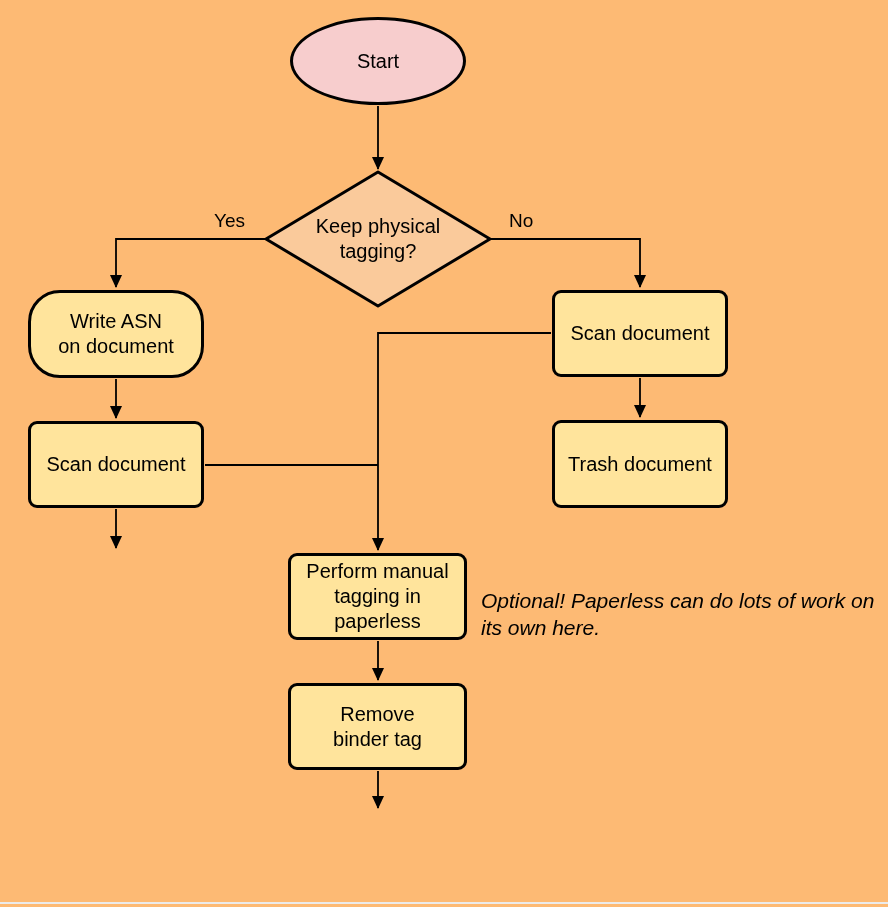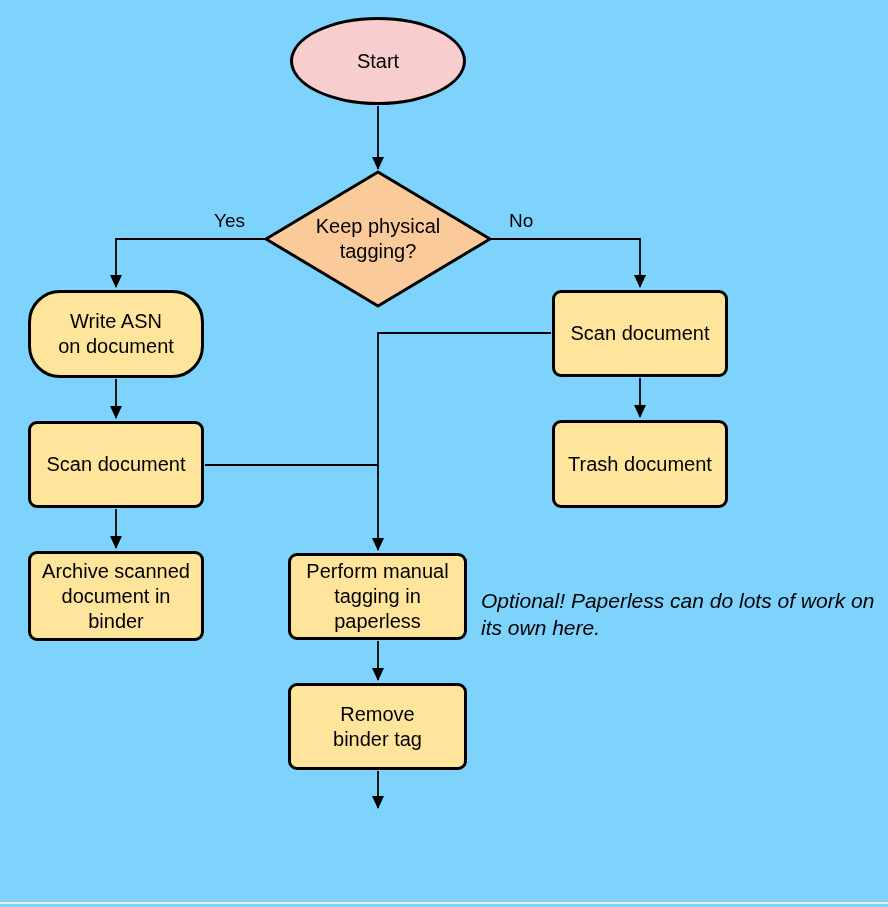--- a/index.html
+++ b/index.html
@@ -1,17 +1,17 @@
 <!DOCTYPE html>
 <html style="--terminator-fill: #F7CDCD; --decision-fill: #FACA9B; --process-fill: #FFE49C; --stroke: #000000;"><head>
 <meta charset="utf-8">
 <style>
   html,body{margin:0;padding:0;background:#ffffff;}
   .stage{
-    position:relative;width:888px;height:907px;background:#7dd3fc;
+    position:relative;width:888px;height:907px;background:#fdba74;
     font-family:"Liberation Sans",sans-serif;color:#000;overflow:hidden;
   }
   svg.wires{position:absolute;left:0;top:0;width:888px;height:907px;}
   .node{
     position:absolute;box-sizing:border-box;border:3px solid var(--stroke,#000);
     display:flex;align-items:center;justify-content:center;text-align:center;
     font-size:20px;line-height:25px;
   }
   .node .lbl{white-space:pre-line;}
   .process{background:var(--process-fill,#FFE49C);border-radius:9px;}
@@ -63,25 +63,20 @@
   <div class="edge-label" style="left:214px;top:211px;">Yes</div>
   <div class="edge-label" style="left:509px;top:211px;">No</div>
 
   <div class="node process" style="left:28px;top:290px;width:176px;height:88px;border-radius:32px;">
     <span class="lbl">Write ASN
 on document</span>
   </div>
   <div class="node process" style="left:28px;top:421px;width:176px;height:87px;">
     <span class="lbl">Scan document</span>
   </div>
-  <div class="node process" style="left:28px;top:551px;width:176px;height:90px;">
-    <span class="lbl">Archive scanned
-document in
-binder</span>
-  </div>
 
   <div class="node process" style="left:552px;top:290px;width:176px;height:87px;">
     <span class="lbl">Scan document</span>
   </div>
   <div class="node process" style="left:552px;top:420px;width:176px;height:88px;">
     <span class="lbl">Trash document</span>
   </div>
 
   <div class="node process" style="left:288px;top:553px;width:179px;height:87px;">
     <span class="lbl">Perform manual

